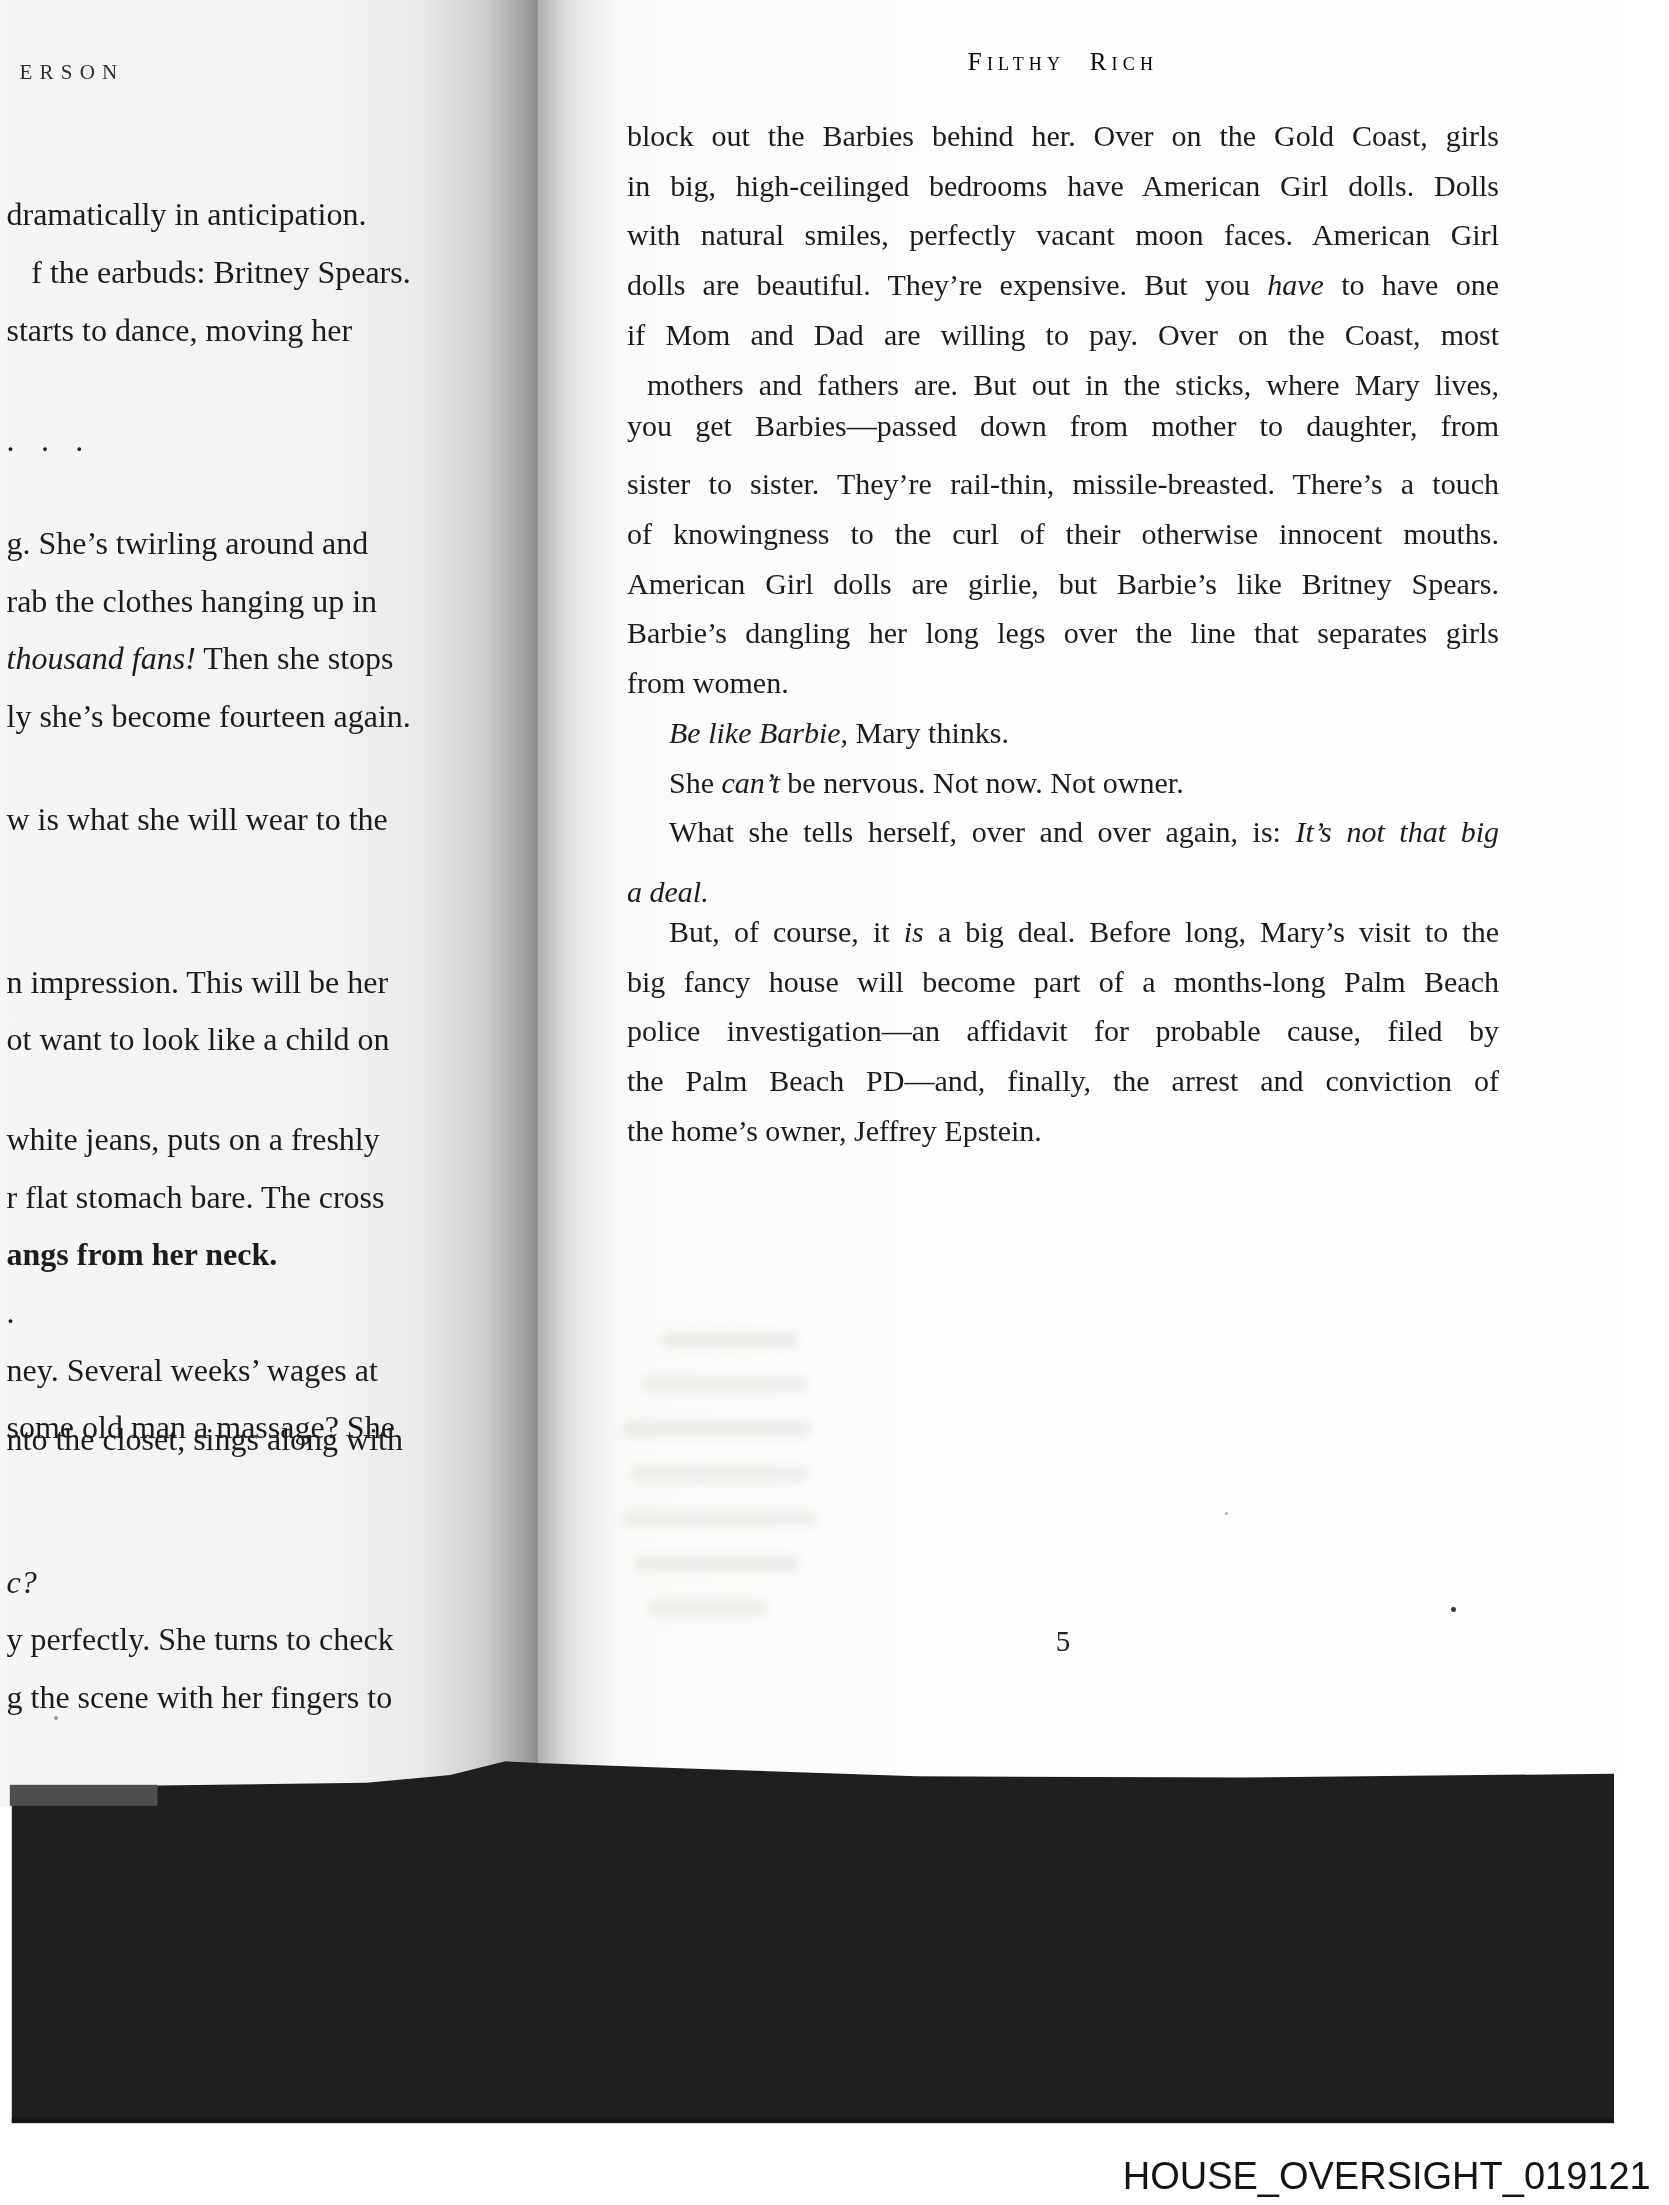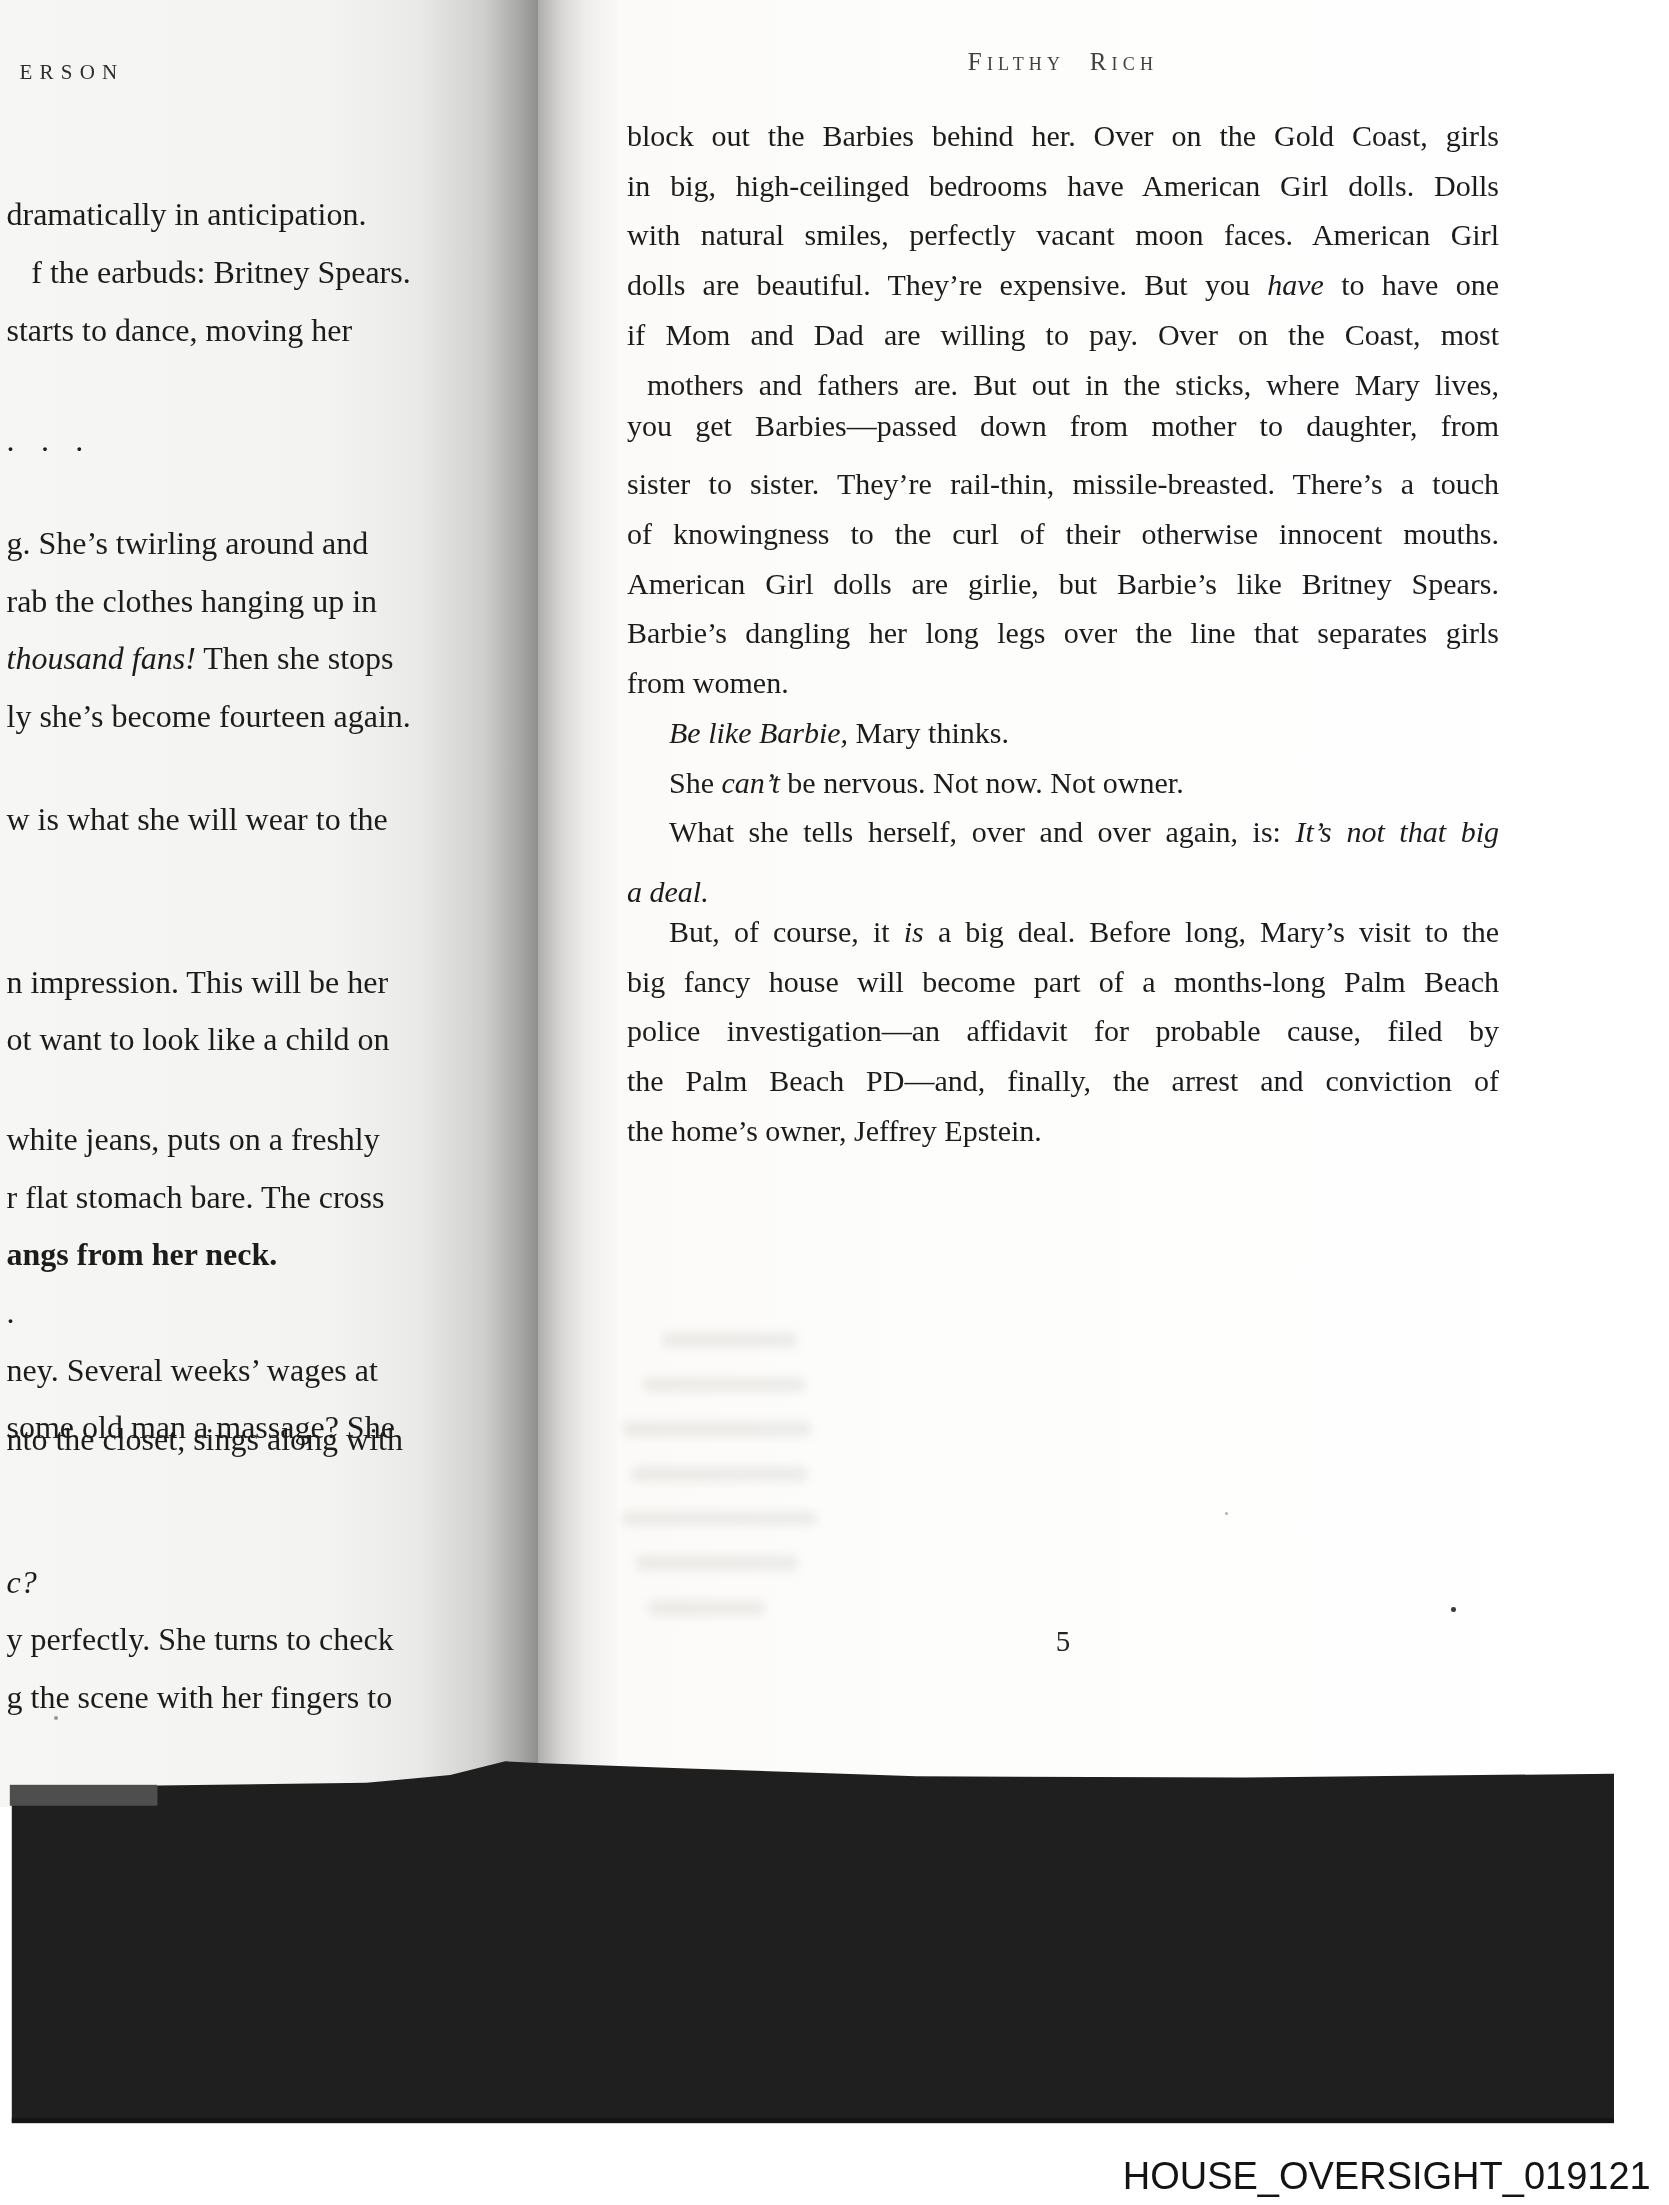--- a/index.html
+++ b/index.html
@@ -21,21 +21,21 @@
     position:absolute;left:617px;top:0;width:1053px;height:1780px;
     background:linear-gradient(to right,#fbfaf8 0%,#fdfdfc 30%,#ffffff 100%);
   }
   .running-head-left{
     position:absolute;left:19.6px;top:60px;
     font-size:21px;letter-spacing:7.2px;color:#2e2e2e;
     font-variant:small-caps;text-transform:uppercase;font-weight:500;
   }
   .running-head-right{
     position:absolute;left:627px;top:48px;width:872px;text-align:center;
-    font-size:25px;letter-spacing:5.2px;word-spacing:13px;color:#404040;
+    font-size:25px;letter-spacing:5.2px;word-spacing:13px;color:#000000;
     font-variant:small-caps;
   }
   .text-col{position:absolute;}
   #left-col{left:6.5px;top:0;width:429px;}
   #right-col{left:627px;top:0;width:872px;}
   .bline{
     position:absolute;left:0;right:0;
     font-size:30px;line-height:1.18;color:var(--ink,#1c1c1c);
     white-space:normal;
   }

